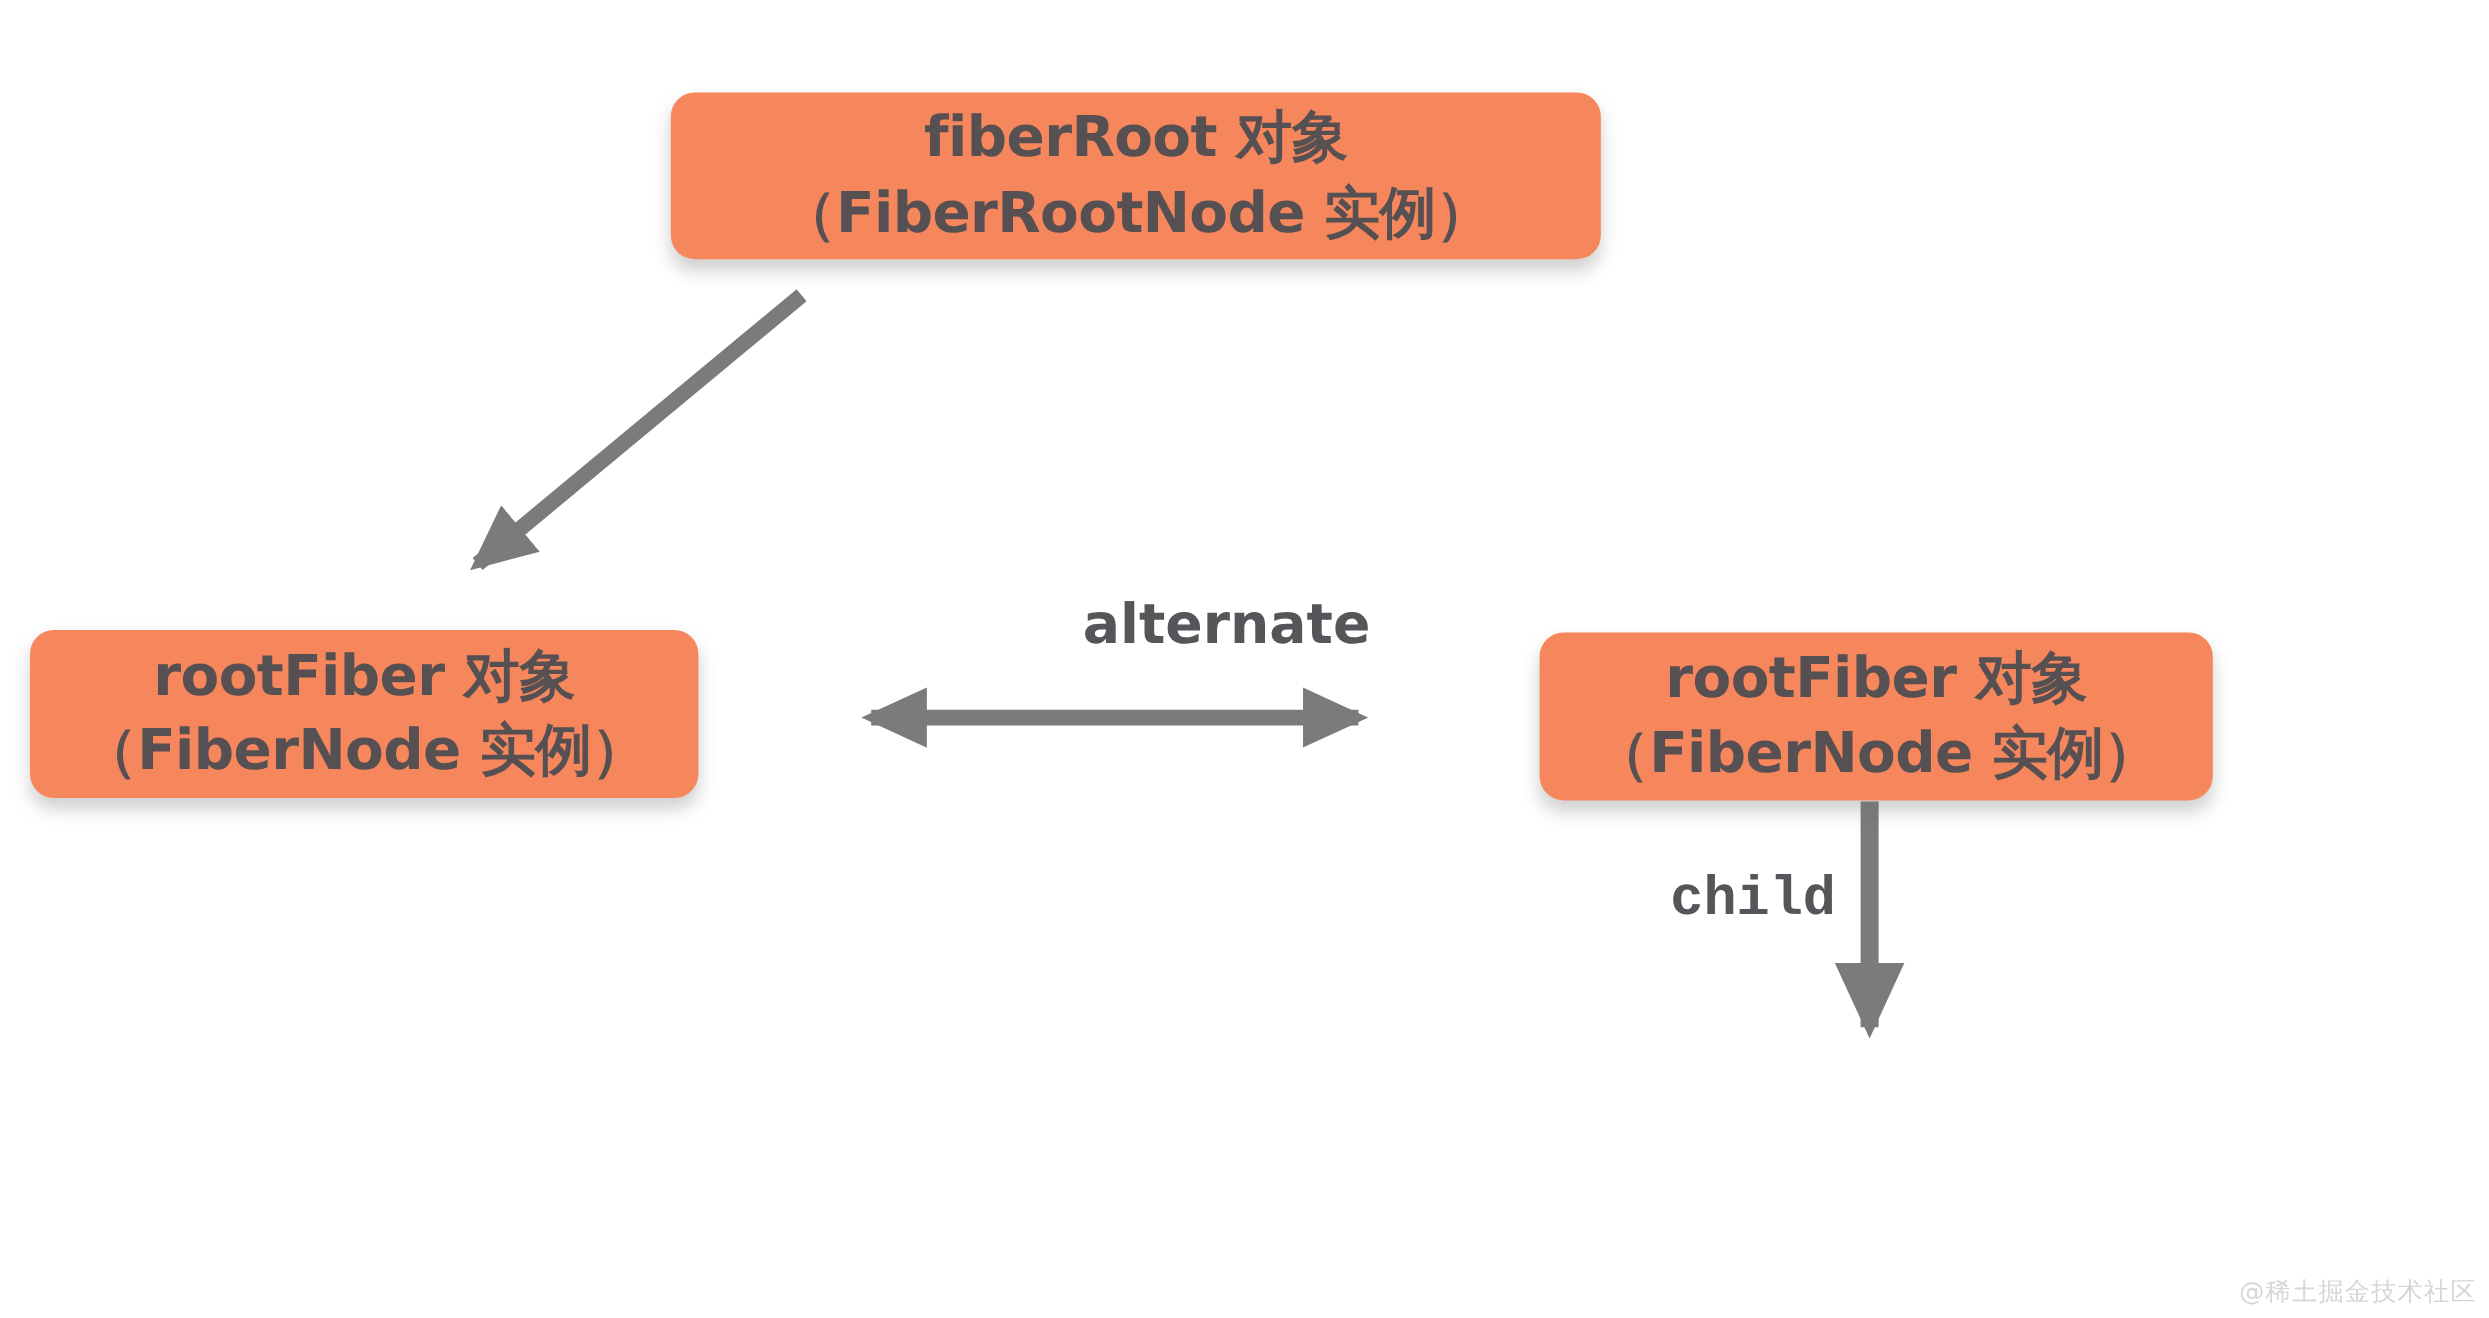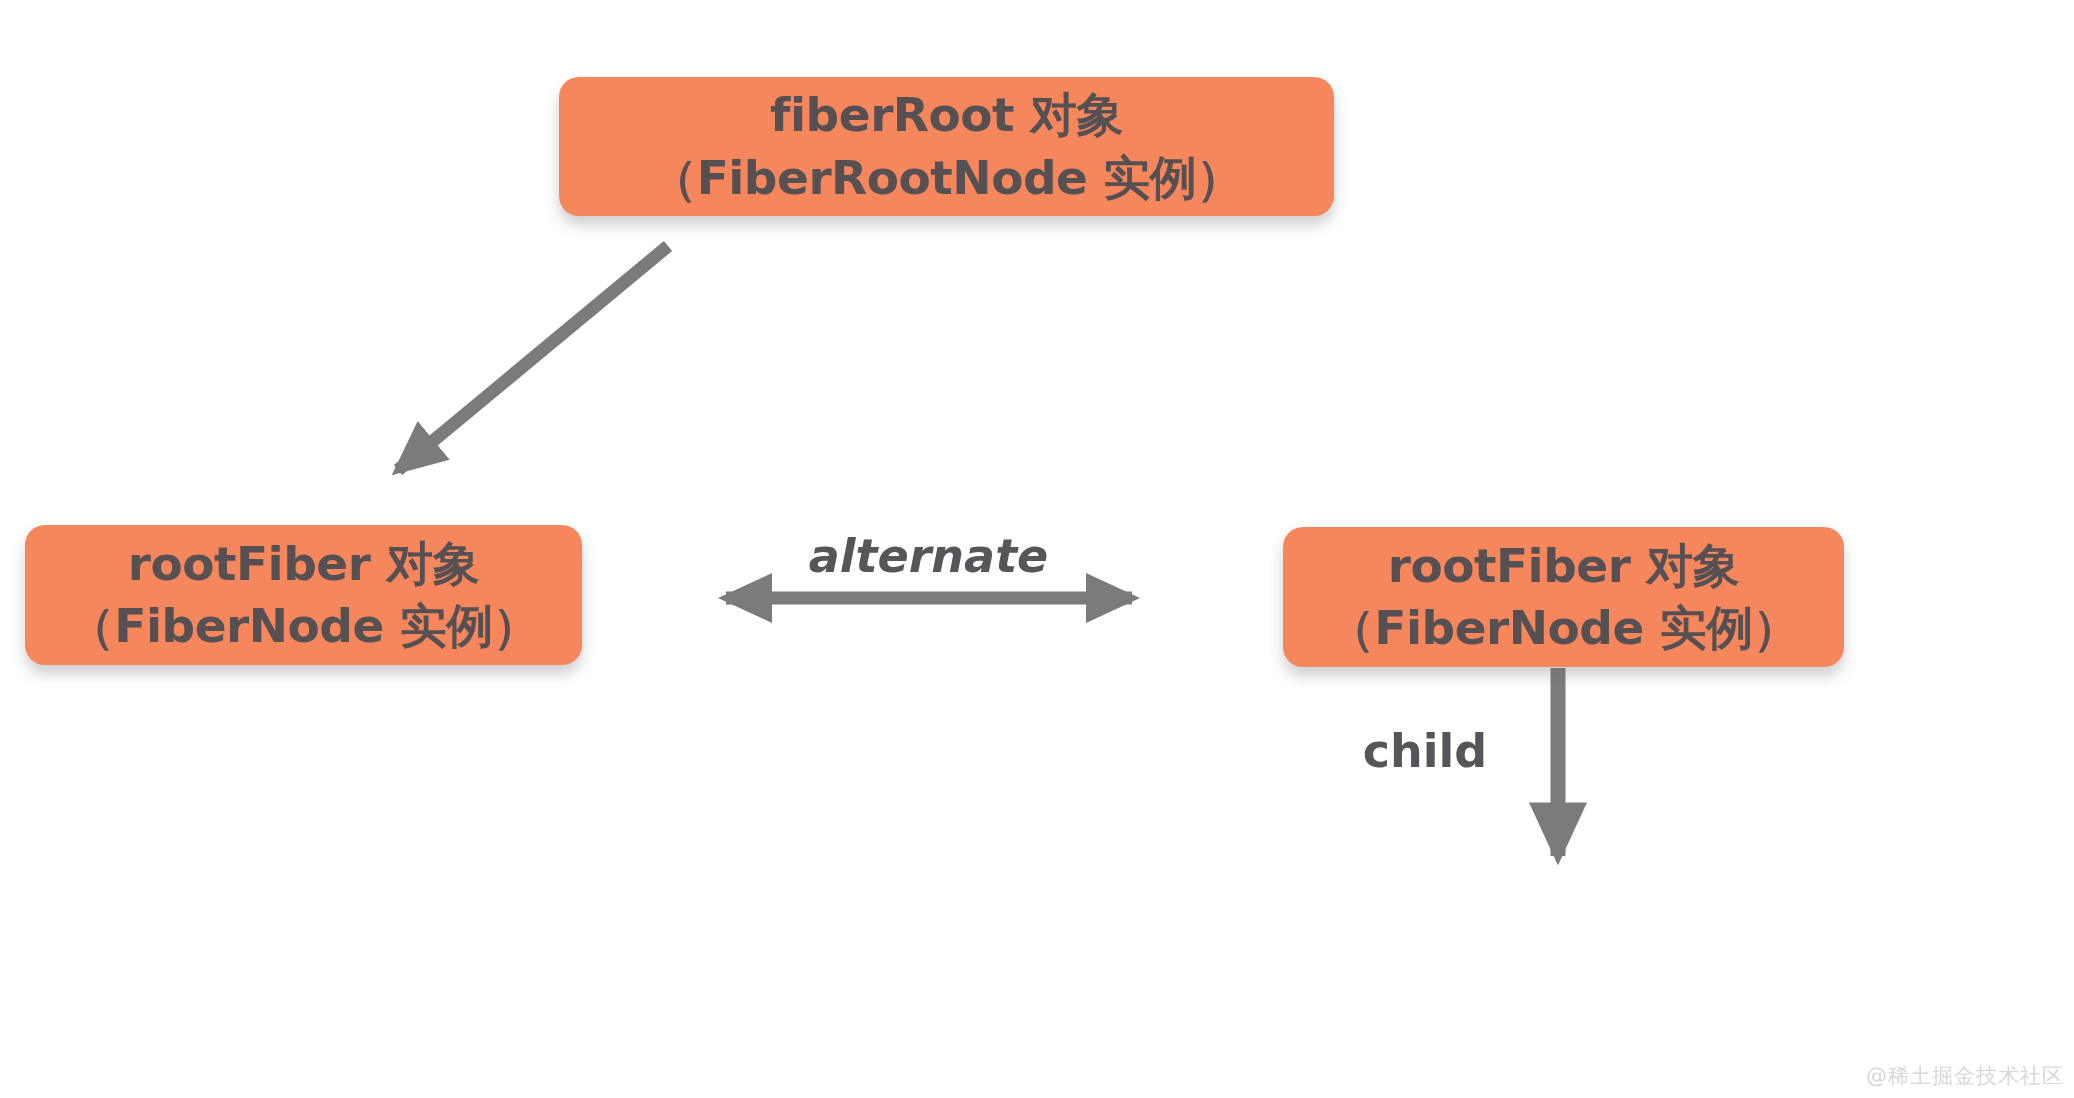--- a/index.html
+++ b/index.html
@@ -57,22 +57,22 @@
   .node-rootfiber-right { left: 1283px; top: 527px; width: 561px; height: 140px; }
   .node-app { left: 1266px; top: 914px; width: 650px; height: 99px; font-size: 50px; }
   .edge-label {
     position: absolute;
     color: var(--edge-label);
     font-weight: 700;
     font-size: 46px;
     white-space: nowrap;
   }
   .edge-label-current   { left: 566px;  top: 356px; }
-  .edge-label-alternate { left: 715px;  top: 529px; width: 427px; text-align: center; font-style: italic; }
-  .edge-label-child     { left: 1320px; top: 724px; width: 210px; text-align: center; }
+  .edge-label-alternate { left: 715px;  top: 493px; width: 427px; text-align: right; }
+  .edge-label-child     { left: 1320px; top: 724px; width: 210px; text-align: right; font-family: Liberation Mono, monospace; }
   .watermark {
     position: absolute;
     right: 10px;
     bottom: 8px;
     font-size: 21px;
     font-weight: 400;
     color: var(--watermark);
     letter-spacing: 1px;
     text-align: center;
   }

